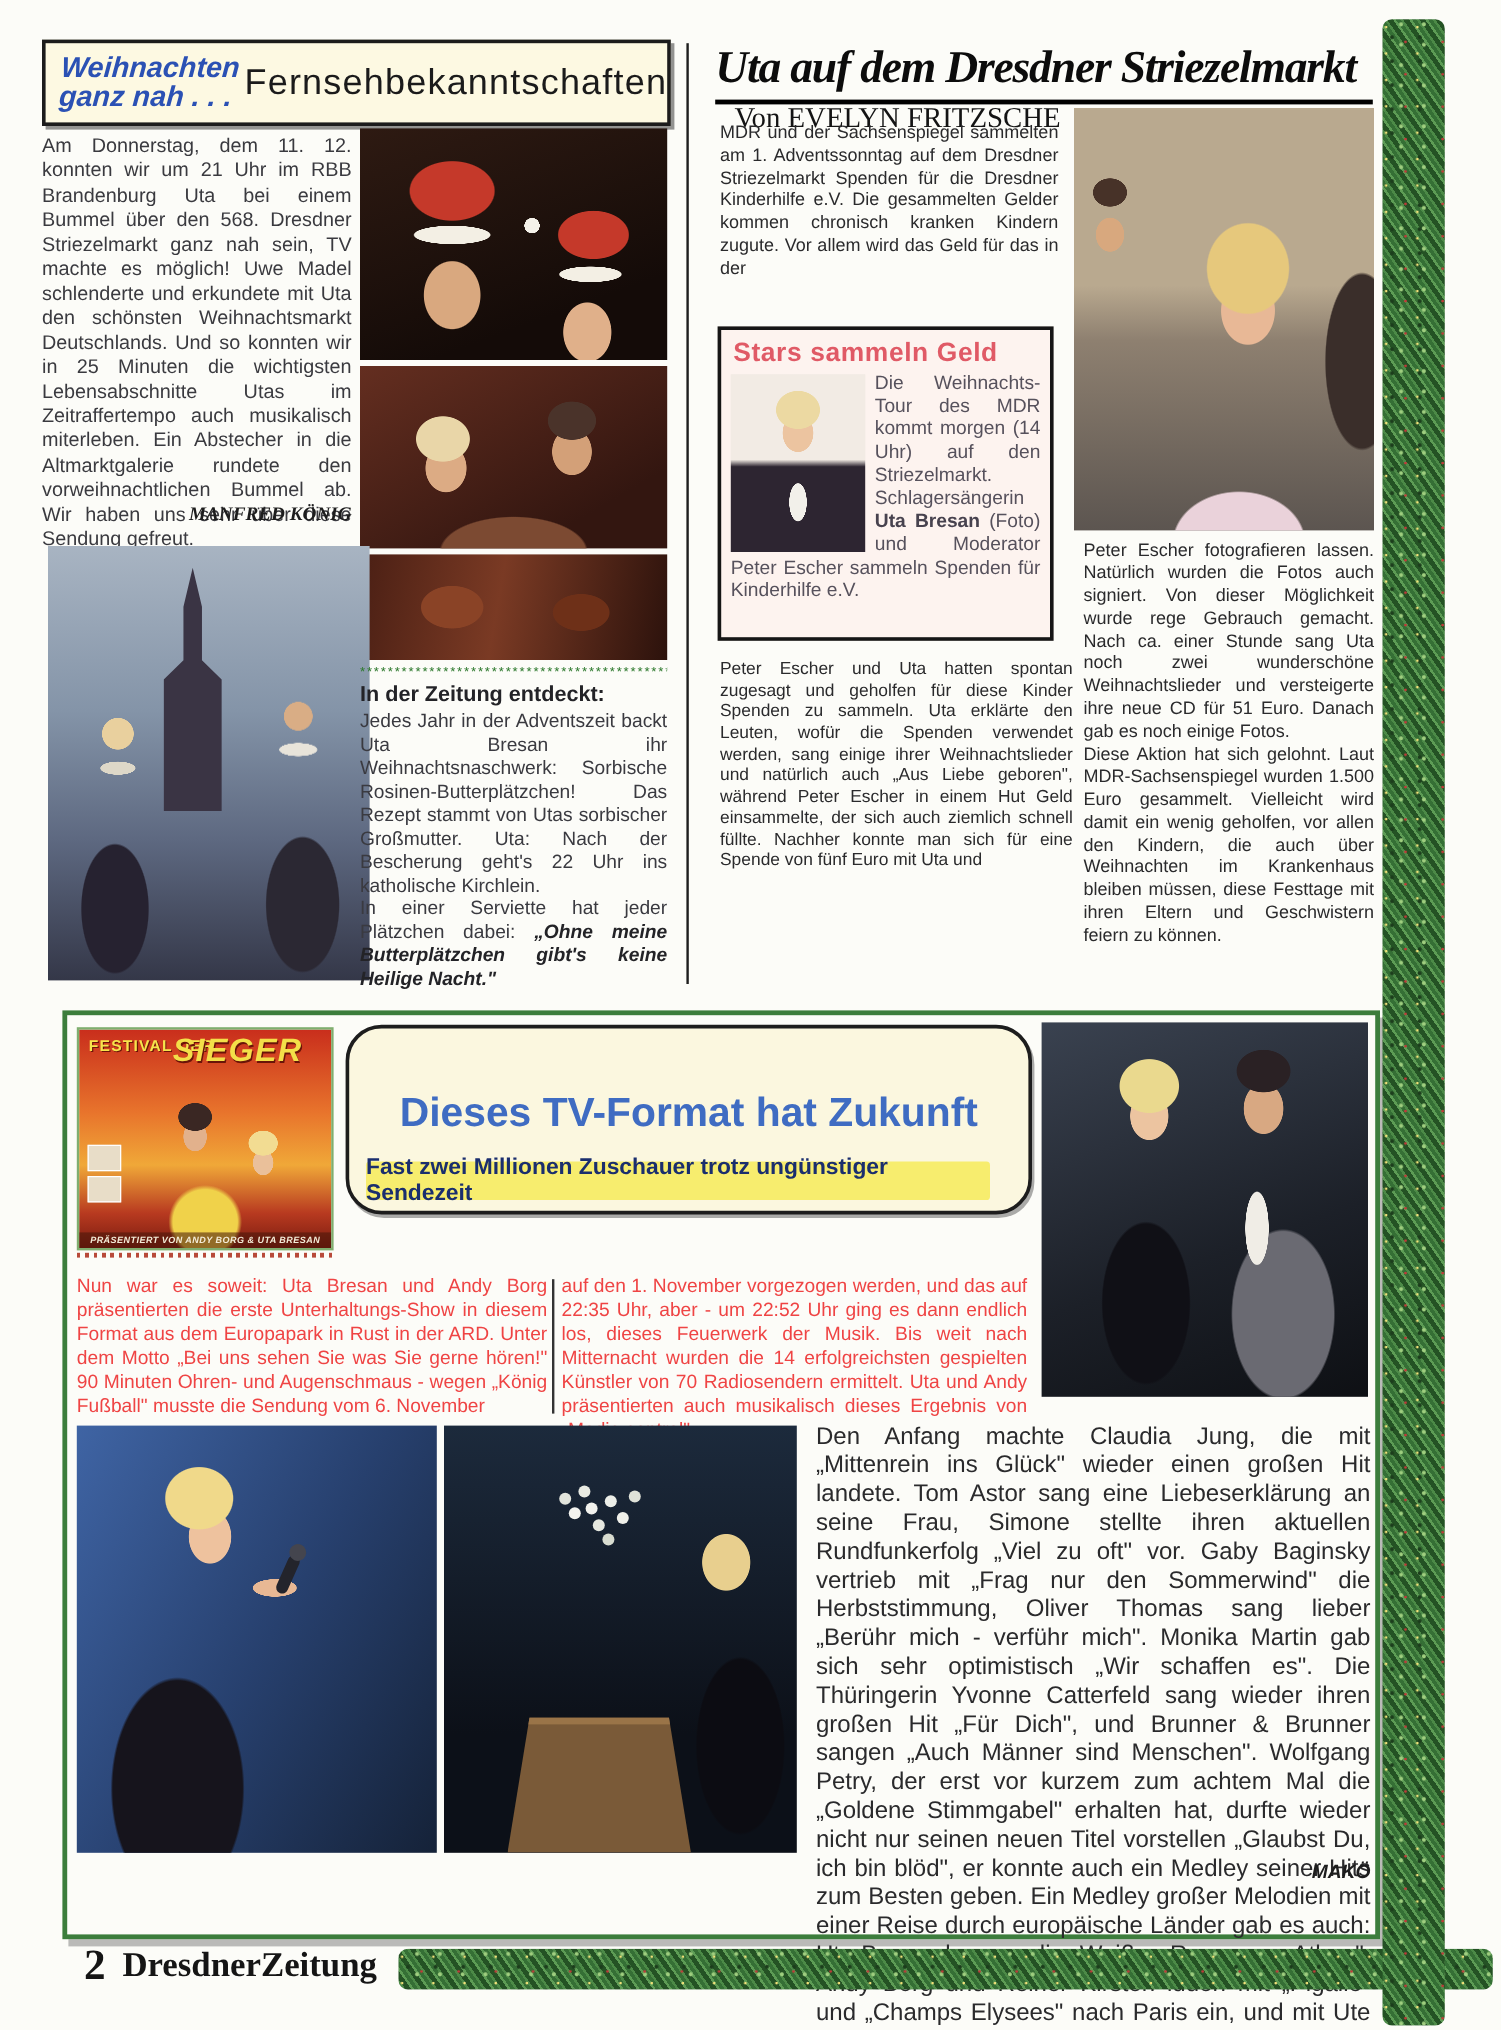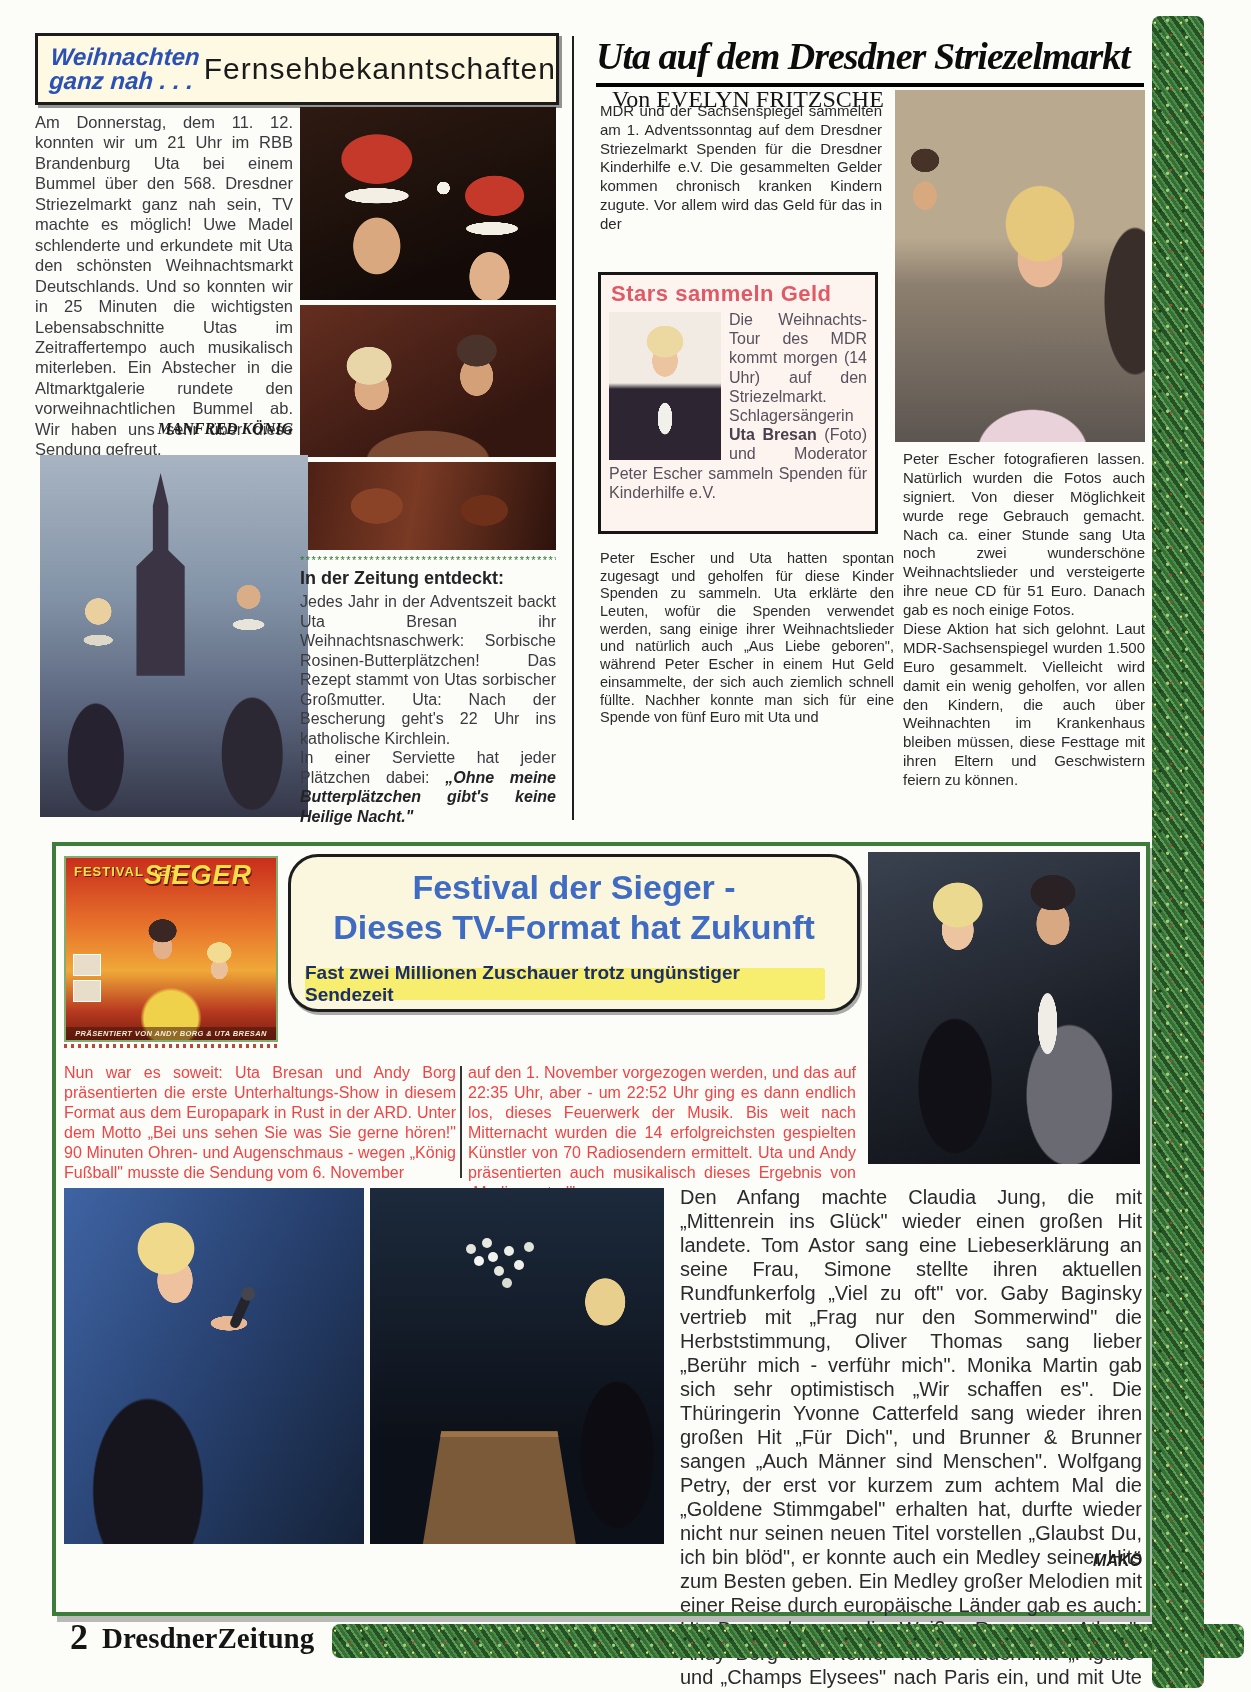--- a/index.html
+++ b/index.html
@@ -228,21 +228,20 @@
   <div class="abs ph poster">
     <div class="pt1">FESTIVAL DER</div>
     <div class="pt2">SIEGER</div>
     <div class="pthumb" style="left:7px;top:96px;"></div>
     <div class="pthumb" style="left:7px;top:122px;"></div>
     <div class="pcap">PRÄSENTIERT VON ANDY BORG &amp; UTA BRESAN</div>
   </div>
   <div class="abs pdots"></div>
 
   <div class="abs banner">
-    <div class="bt">Festival der Sieger -</div>
     <div class="bt bt2">Dieses TV-Format hat Zukunft</div>
     <div class="bsub">Fast zwei Millionen Zuschauer trotz ungünstiger Sendezeit</div>
   </div>
 
   <div class="abs ph ph-duo"></div>
 
   <div class="abs introcol just" style="left:64px;width:392px;">Nun war es soweit: Uta Bresan und Andy Borg präsentierten die erste Unterhaltungs-Show in diesem Format aus dem Europapark in Rust in der ARD. Unter dem Motto „Bei uns sehen Sie was Sie gerne hören!" 90 Minuten Ohren- und Augenschmaus - wegen „König Fußball" musste die Sendung vom 6. November</div>
   <div class="abs vline" style="left:460px;top:1066px;height:112px;width:1.5px;background:#333;"></div>
   <div class="abs introcol just" style="left:468px;width:388px;">auf den 1. November vorgezogen werden, und das auf 22:35 Uhr, aber - um 22:52 Uhr ging es dann endlich los, dieses Feuerwerk der Musik. Bis weit nach Mitternacht wurden die 14 erfolgreichsten gespielten Künstler von 70 Radiosendern ermittelt. Uta und Andy präsentierten auch musikalisch dieses Ergebnis von „Media control".</div>
 

